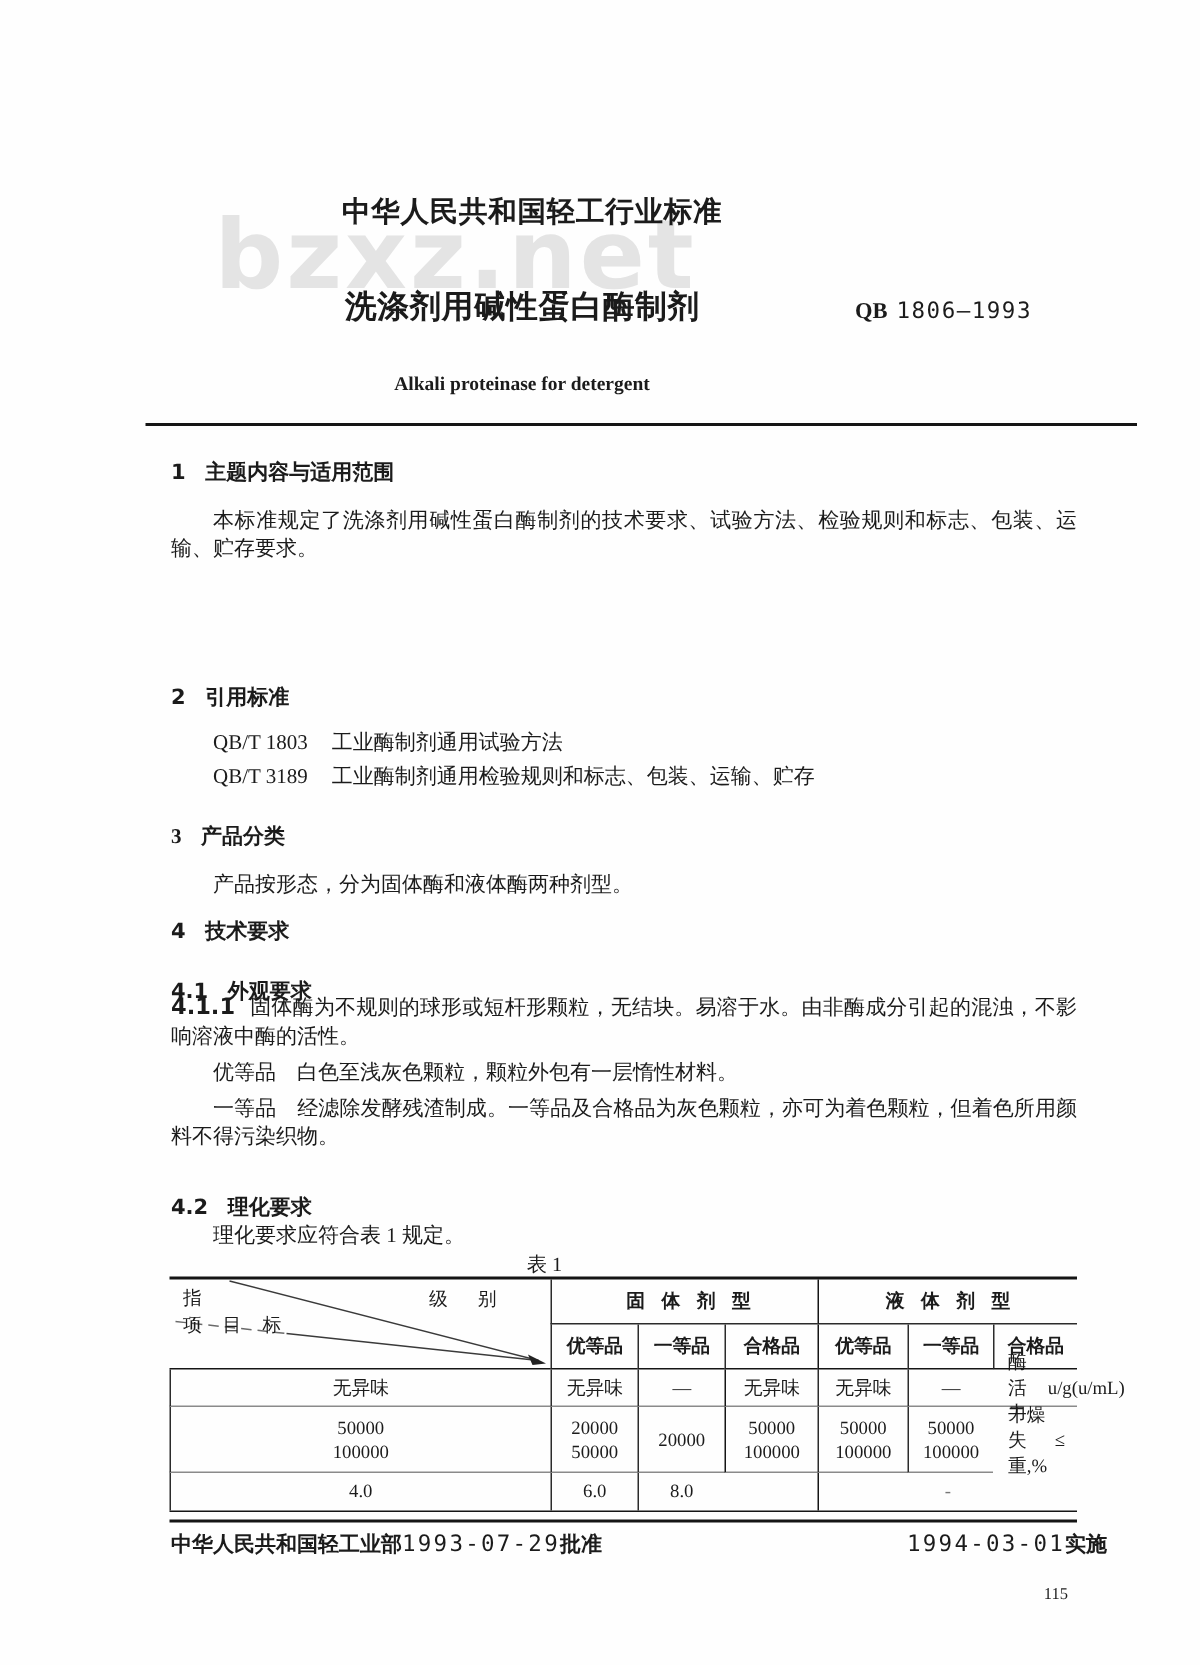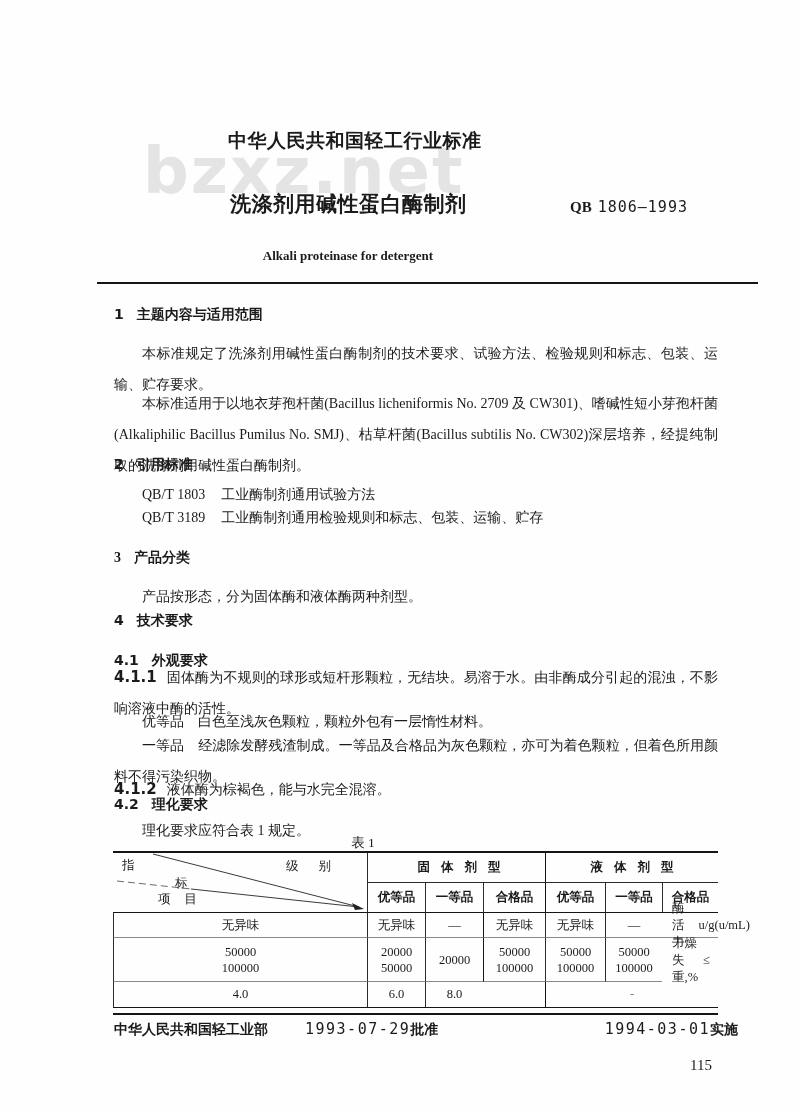--- a/index.html
+++ b/index.html
@@ -16,21 +16,21 @@
             font-size:21px;letter-spacing:0.5px;z-index:2;}
   .std-no{left:570px;top:198px;z-index:2;white-space:nowrap;}
   .std-no .qb{font-family:"Liberation Serif",serif;font-weight:bold;font-size:15px;margin-right:6px;}
   .std-no .num{font-family:"DejaVu Sans Mono",monospace;font-size:15px;letter-spacing:1px;}
   .title-en{left:208px;top:248px;width:280px;text-align:center;font-weight:bold;font-size:13px;z-index:2;}
   .top-rule{left:97px;top:282px;width:661px;height:2px;background:#151515;}
 
   
   .h{font-family:"DejaVu Sans",sans-serif;font-weight:bold;font-size:14px;white-space:nowrap;}
   .h .num{margin-right:13px;}
-  .para{left:114px;width:604px;font-size:14px;line-height:31px;text-align:justify;}
+  .para{left:114px;width:604px;font-size:14px;line-height:19px;text-align:justify;}
   .indent{text-indent:28px;}
   .cnum{font-family:"DejaVu Sans",sans-serif;font-weight:600;margin-right:10px;font-size:15px;}
   .glabel{margin-right:14px;}
   .ref{left:142px;font-size:14px;white-space:nowrap;}
   .ref .rno{margin-right:16px;}
 
   
   .tcaption{left:113px;top:834px;width:500px;text-align:center;font-size:13.5px;}
   .table1{left:113px;top:851px;display:grid;
           grid-template-columns:254px 58px 58px 62px 60px 57px 56px;
@@ -38,60 +38,59 @@
           border-top:2.5px solid #151515;border-bottom:1.5px solid #151515;
           font-size:12.5px;z-index:2;}
   .c{display:flex;align-items:center;justify-content:center;}
   .vl{border-left:1px solid #2b2b2b;}
   .vl2{border-left:1.5px solid #151515;}
   .corner{grid-column:1;grid-row:1/3;position:relative;border-bottom:1.5px solid #151515;}
   .corner span{position:absolute;font-size:12.5px;}
   .cn-zhi{left:9px;top:4px;}
   .cn-biao{left:62px;top:22px;}
   .cn-grade{right:16px;top:5px;letter-spacing:20px;}
-  .cn-item{left:9px;bottom:4px;letter-spacing:14px;margin-left:36px;}
+  .cn-item{left:9px;bottom:20px;letter-spacing:14px;}
   .gcell{border-bottom:1px solid #2b2b2b;font-family:"DejaVu Sans",sans-serif;font-weight:bold;
          letter-spacing:11px;padding-left:11px;}
   .grade{border-bottom:1.5px solid #151515;font-family:"DejaVu Sans",sans-serif;font-weight:bold;}
   .rowline{border-bottom:1px solid #8a8a8a;}
   .lab{justify-content:flex-start;padding-left:10px;}
   .smell-lab{letter-spacing:13px;}
   .unit{margin-left:14px;}
   .twolines{flex-direction:column;line-height:16px;}
   .dry-lab{justify-content:space-between;padding-right:8px;}
   .liq-merge{grid-column:5/8;color:#777;}
   .bot-rule{left:113px;top:1013px;width:605px;height:2px;background:#151515;}
 
   
   .foot{top:1020px;white-space:nowrap;z-index:2;}
   .foot .zh{font-family:Liberation Mono, monospace;font-weight:bold;font-size:14px;}
-  .foot .dt{font-family:"DejaVu Sans Mono",monospace;font-size:15px;letter-spacing:1.5px;padding-left:37px;}
+  .foot .dt{font-family:"DejaVu Sans Mono",monospace;font-size:15px;letter-spacing:1.5px;}
   .foot-left{left:114px;}
   .foot-right{right:62px;}
-  .page-num{right:88px;top:1057px;font-size:15px;}
+  .page-num{right:88px;top:1057px;font-size:11px;}
 </style>
 </head>
 <body>
 
 <div class="page">
 
   <div class="abs watermark">bzxz.net</div>
   <div class="abs org-line">中华人民共和国轻工行业标准</div>
   <div class="abs title-zh">洗涤剂用碱性蛋白酶制剂</div>
   <div class="abs std-no">
     <span class="qb">QB</span><span class="num">1806—1993</span>
   </div>
   <div class="abs title-en">Alkali proteinase for detergent</div>
   <div class="abs top-rule"></div>
 
   <div class="abs h" style="left:114px;top:306px;">
     <span class="num">1</span><span>主题内容与适用范围</span>
   </div>
   <div class="abs para indent" style="top:338px;">本标准规定了洗涤剂用碱性蛋白酶制剂的技术要求、试验方法、检验规则和标志、包装、运输、贮存要求。</div>
-  <div class="abs para indent" style="top:388px;">本标准适用于以地衣芽孢杆菌(Bacillus licheniformis No. 2709 及 CW301)、嗜碱性短小芽孢杆菌(Alkaliphilic Bacillus Pumilus No. SMJ)、枯草杆菌(Bacillus subtilis No. CW302)深层培养，经提纯制取的洗涤剂用碱性蛋白酶制剂。</div>
 
   <div class="abs h" style="left:114px;top:456px;">
     <span class="num">2</span><span>引用标准</span>
   </div>
   <div class="abs ref" style="top:486px;">
     <span class="rno">QB/T 1803</span><span>工业酶制剂通用试验方法</span>
   </div>
   <div class="abs ref" style="top:509px;">
     <span class="rno">QB/T 3189</span><span>工业酶制剂通用检验规则和标志、包装、运输、贮存</span>
   </div>
@@ -108,23 +107,20 @@
     <span class="num">4.1</span><span>外观要求</span>
   </div>
   <div class="abs para" style="top:662px;">
     <span class="cnum">4.1.1</span><span>固体酶为不规则的球形或短杆形颗粒，无结块。易溶于水。由非酶成分引起的混浊，不影响溶液中酶的活性。</span>
   </div>
   <div class="abs para indent" style="top:706px;">
     <span class="glabel">优等品</span><span>白色至浅灰色颗粒，颗粒外包有一层惰性材料。</span>
   </div>
   <div class="abs para indent" style="top:730px;">
     <span class="glabel">一等品</span><span>经滤除发酵残渣制成。一等品及合格品为灰色颗粒，亦可为着色颗粒，但着色所用颜料不得污染织物。</span>
-  </div>
-  <div class="abs para" style="top:774px;">
-    <span class="cnum">4.1.2</span><span>液体酶为棕褐色，能与水完全混溶。</span>
   </div>
   <div class="abs h" style="left:114px;top:796px;">
     <span class="num">4.2</span><span>理化要求</span>
   </div>
   <div class="abs para indent" style="top:815px;">理化要求应符合表 1 规定。</div>
 
   <div class="abs tcaption">表 1</div>
 
   <div class="abs table1">
 

